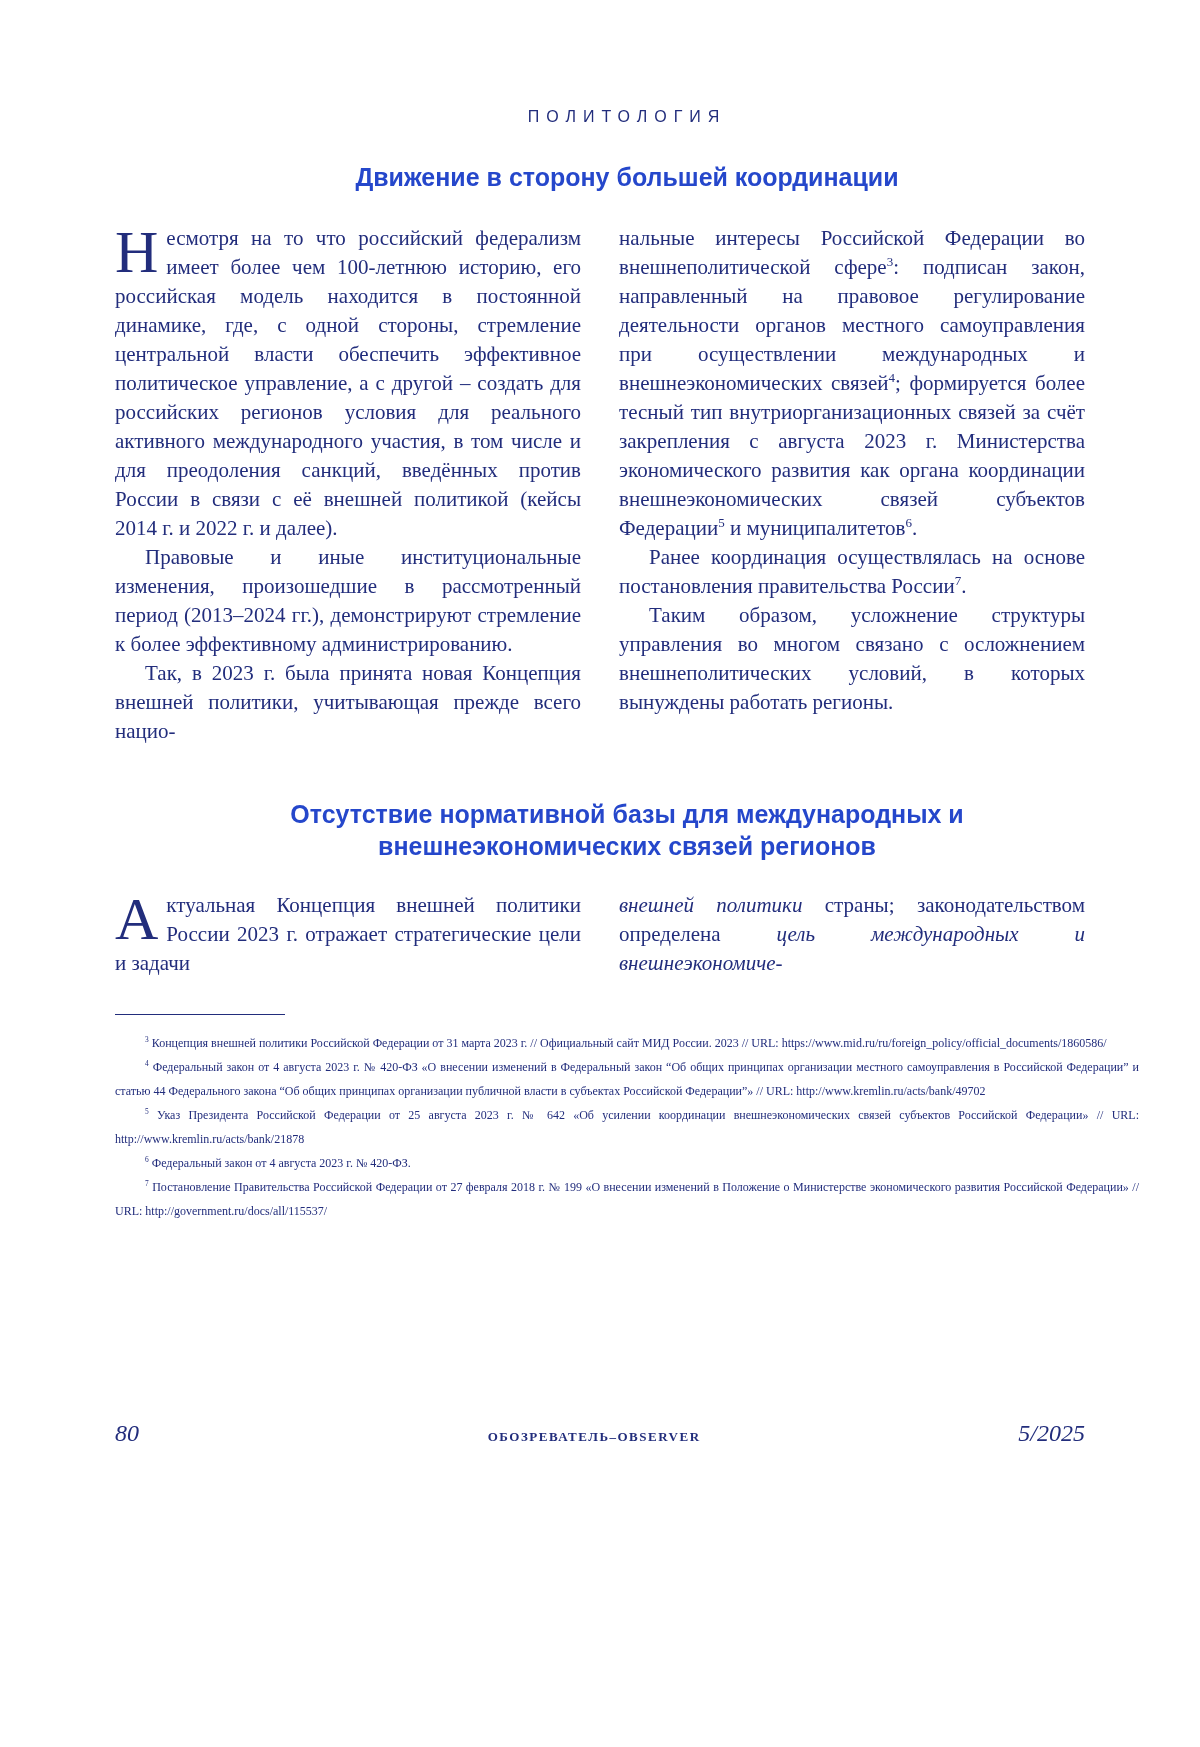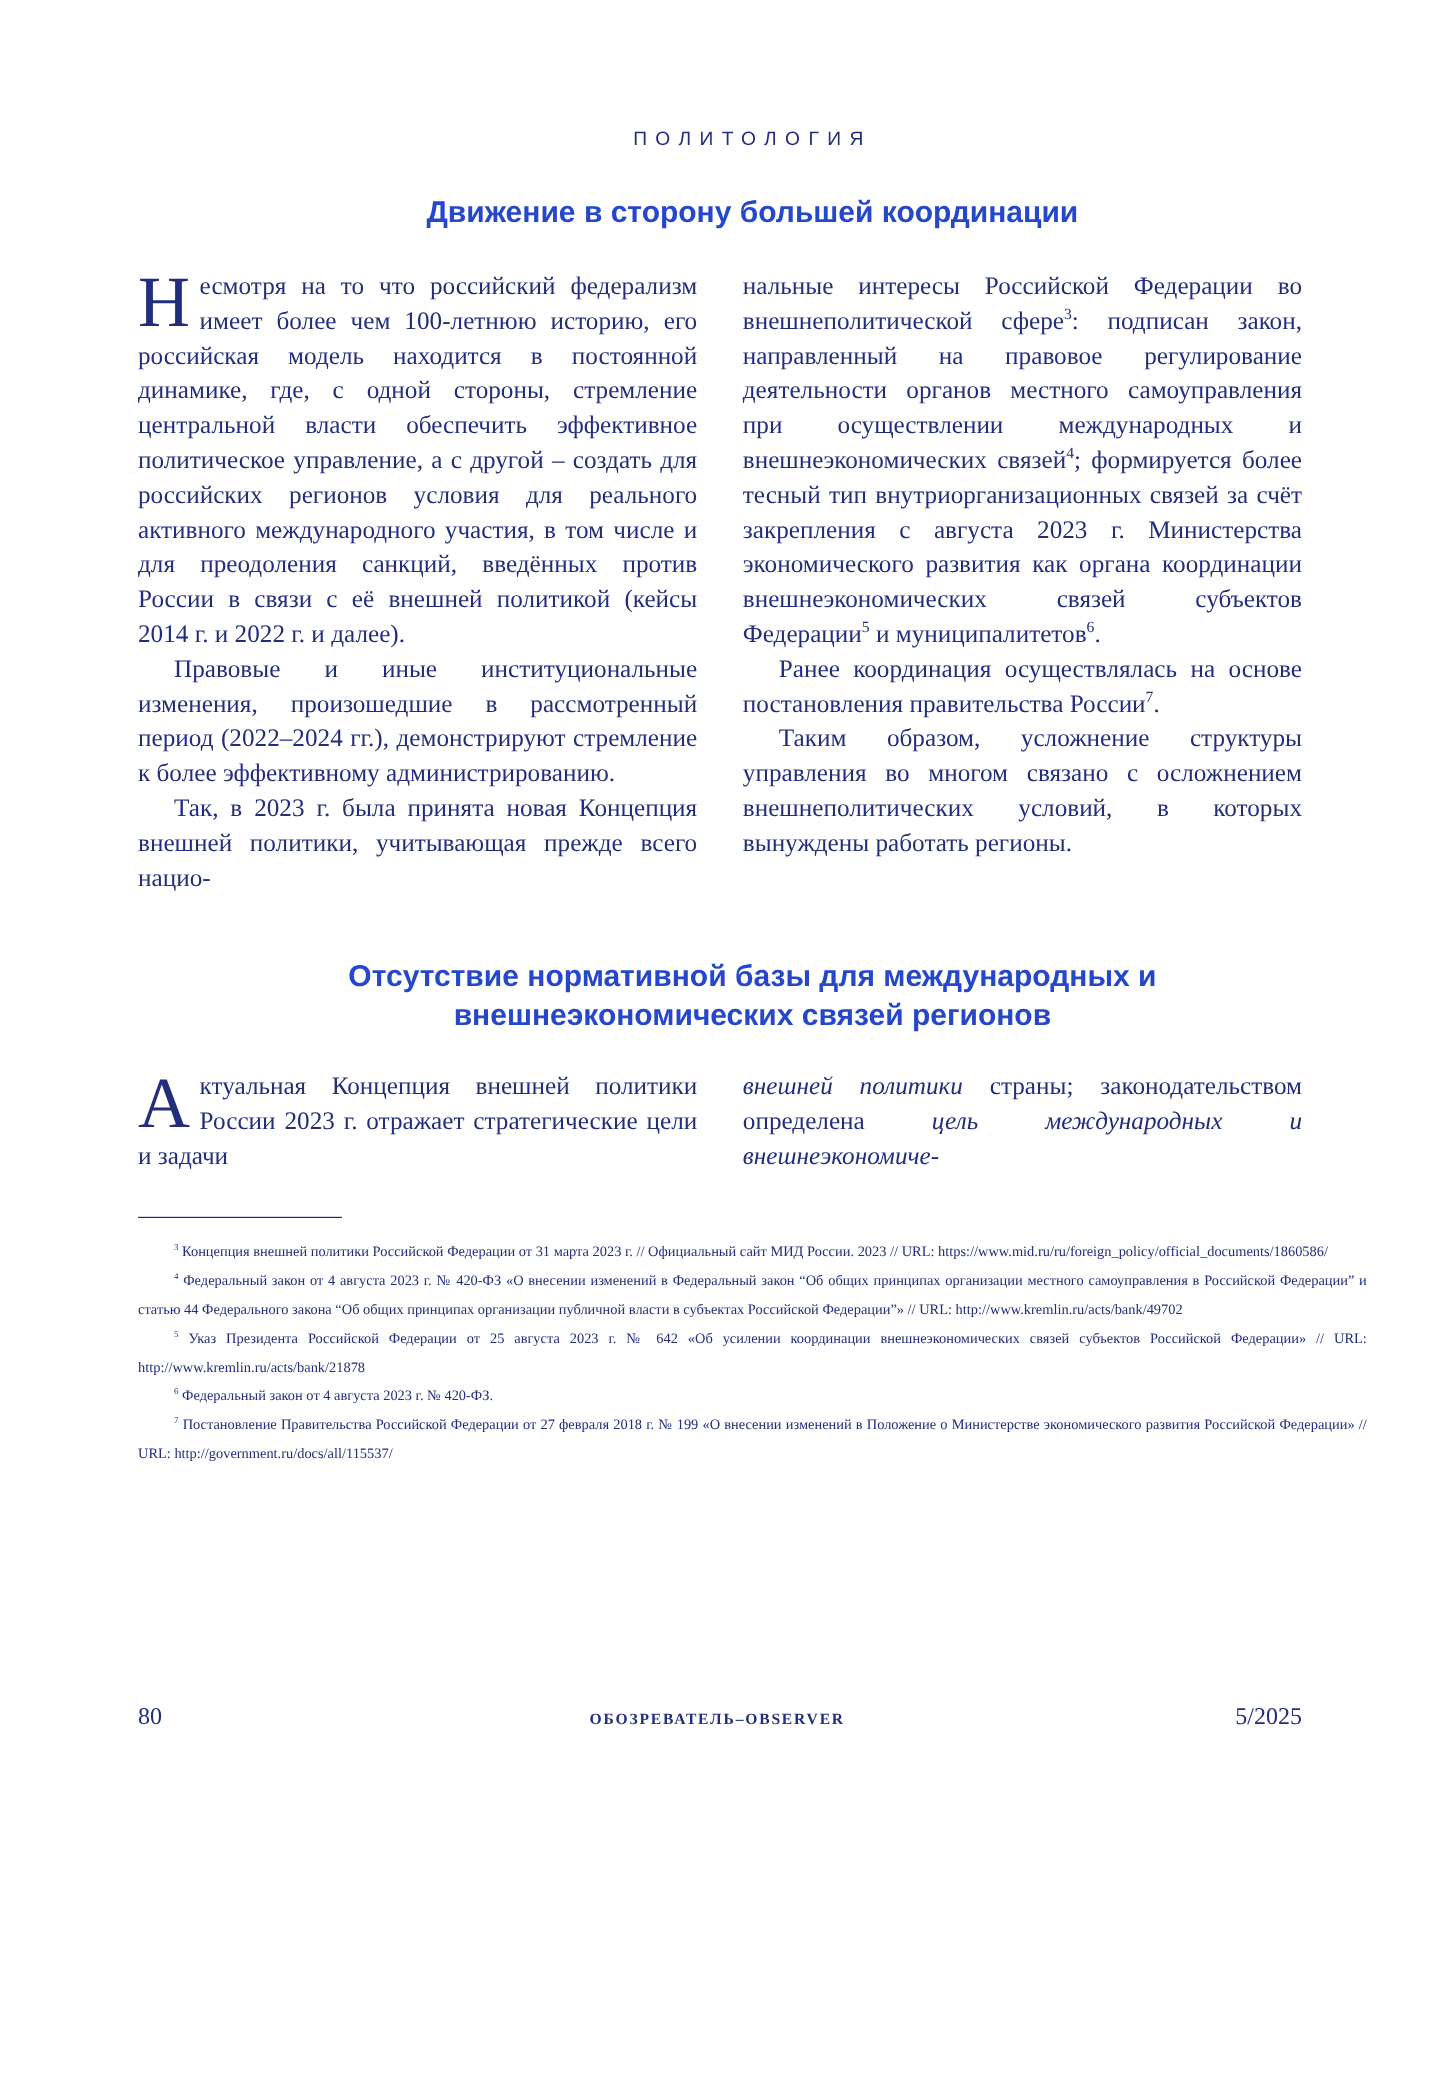--- a/index.html
+++ b/index.html
@@ -64,41 +64,41 @@
   }
   .footnotes p.para { margin: 0; }
   .footnotes p.para.indent { text-indent: 30px; }
   .footer {
     position: absolute;
     left: 115px; right: 115px; top: 1420px;
     display: flex;
     justify-content: space-between;
     align-items: baseline;
   }
-  .footer .pageno, .footer .issue { font-size: 20px; }
+  .footer .pageno, .footer .issue { font-size: 24px; font-style: italic; }
   .footer .journal {
     font-size: 13px;
     font-weight: bold;
     letter-spacing: 1.5px;
     margin-left: 31px;
   }
 </style>
 </head>
 <body>
 
 <div class="page">
 
   <div class="rubric">ПОЛИТОЛОГИЯ</div>
 
   <h1 class="section-title">Движение в сторону большей координации</h1>
 
   <div class="two-col">
     <div class="col">
         <p class="para"><span class="dropcap">Н</span><span>есмотря на то что российский федерализм имеет более чем 100-летнюю историю, его российская модель находится в постоянной динамике, где, с одной стороны, стремление центральной власти обеспечить эффективное политическое управление, а с другой – создать для российских регионов условия для реального активного международного участия, в том числе и для преодоления санкций, введённых против России в связи с её внешней политикой (кейсы 2014 г. и 2022 г. и далее).</span></p>
-        <p class="para indent"><span>Правовые и иные институциональные изменения, произошедшие в рассмотренный период (2022–2024 гг.), демонстрируют стремление к более эффективному администрированию.</span></p>
+        <p class="para indent"><span>Правовые и иные институциональные изменения, произошедшие в рассмотренный период (2013–2024 гг.), демонстрируют стремление к более эффективному администрированию.</span></p>
         <p class="para indent"><span>Так, в 2023 г. была принята новая Концепция внешней политики, учитывающая прежде всего нацио-</span></p>
       </div>
     <div class="col">
         <p class="para"><span>нальные интересы Российской Федерации во внешнеполитической сфере</span><sup>3</sup><span>: подписан закон, направленный на правовое регулирование деятельности органов местного самоуправления при осуществлении международных и внешнеэкономических связей</span><sup>4</sup><span>; формируется более тесный тип внутриорганизационных связей за счёт закрепления с августа 2023 г. Министерства экономического развития как органа координации внешнеэкономических связей субъектов Федерации</span><sup>5</sup><span> и муниципалитетов</span><sup>6</sup><span>.</span></p>
         <p class="para indent"><span>Ранее координация осуществлялась на основе постановления правительства России</span><sup>7</sup><span>.</span></p>
         <p class="para indent"><span>Таким образом, усложнение структуры управления во многом связано с осложнением внешнеполитических условий, в которых вынуждены работать регионы.</span></p>
       </div>
   </div>
 
   <h1 class="section-title second">Отсутствие нормативной базы для международных и внешнеэкономических связей регионов</h1>

